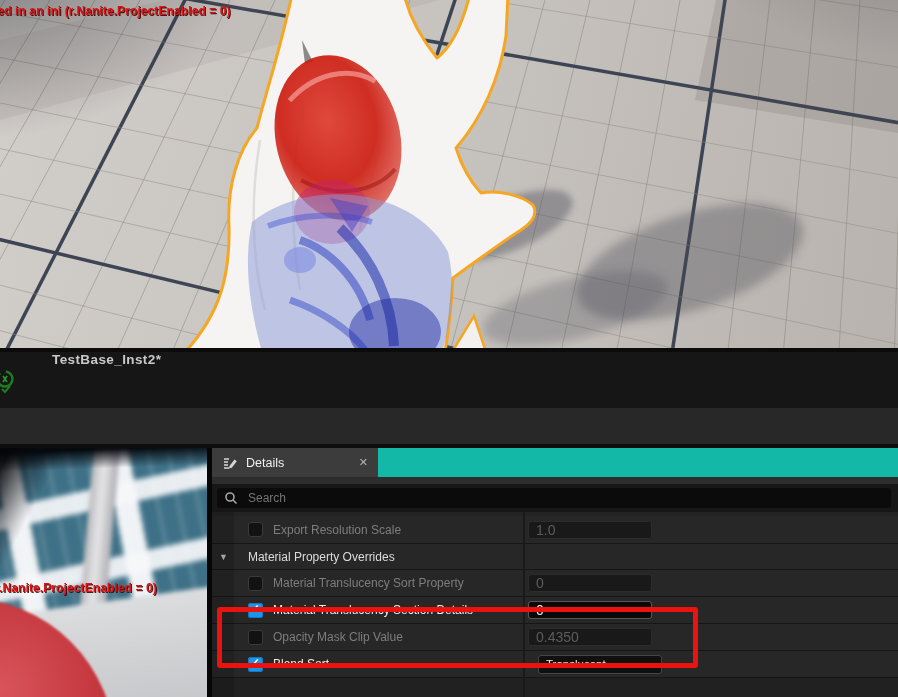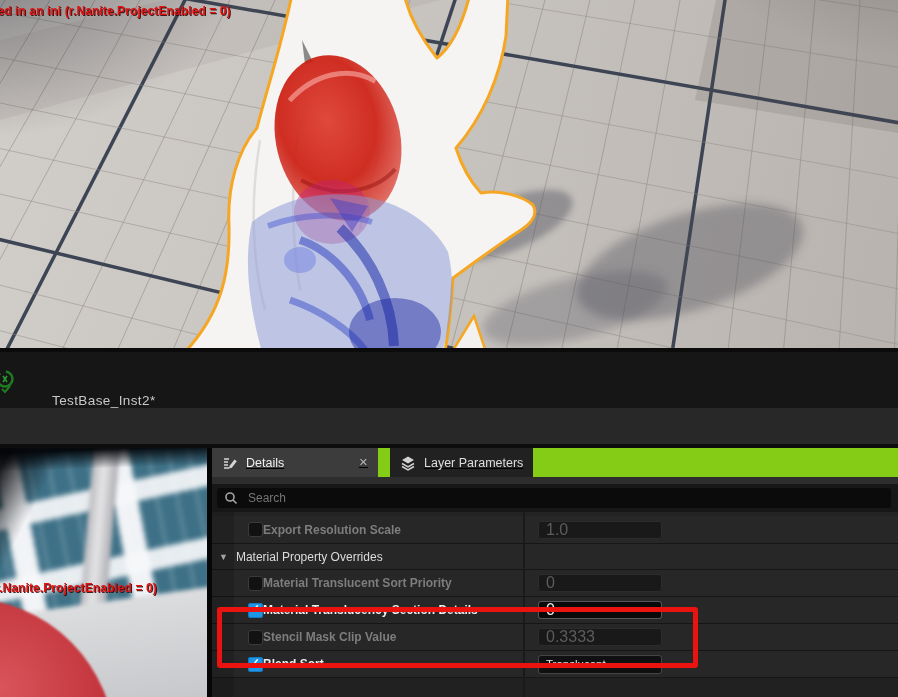--- a/index.html
+++ b/index.html
@@ -13,21 +13,21 @@
   #vignette{position:absolute;left:0;top:0;width:898px;height:352px;pointer-events:none;
     background:radial-gradient(430px 300px at -40px -70px, rgba(30,32,40,.58), rgba(30,32,40,0) 70%),
                radial-gradient(320px 210px at 101% -90px, rgba(55,54,56,.30), rgba(55,54,56,0) 70%);}
   .warn-text{position:absolute;font-size:12px;font-weight:bold;color:#e01212;
     text-shadow:1px 1px 0 rgba(40,0,0,.85);white-space:nowrap;letter-spacing:.1px;}
   #warn-top{left:-6px;top:4px;}
   #viewport-sep{position:absolute;left:0;top:348px;width:898px;height:4px;background:#0b0b0b;}
 
   
   #asset-bar{position:absolute;left:0;top:352px;width:898px;height:56px;background:#161616;
-    display:flex;align-items:flex-end;overflow:hidden;}
+    display:flex;align-items:flex-start;overflow:hidden;font-weight:bold;}
   #asset-icon{position:absolute;left:-6px;top:18px;width:24px;height:26px;}
   #asset-title{margin-left:52px;font-size:13.5px;color:#c9c9c9;letter-spacing:.4px;}
   #toolbar-strip{position:absolute;left:0;top:408px;width:898px;height:36px;background:#282828;}
   #bar-gap{position:absolute;left:0;top:444px;width:898px;height:4px;background:#0d0d0d;}
 
   
   #preview-pane{position:absolute;left:0;top:448px;width:207px;height:249px;overflow:hidden;background:#0b0f13;}
   #photo{position:absolute;left:-50px;top:-28px;width:340px;height:330px;background-color:#3e7187;
     background-image:
       repeating-linear-gradient(84deg, rgba(255,255,255,0) 0 18px, rgba(255,255,255,.28) 18px 20px),
@@ -41,21 +41,21 @@
   #preview-sphere{position:absolute;left:-185px;top:150px;width:300px;height:300px;border-radius:50%;
     background:radial-gradient(circle at 62% 30%, #d8555b 0%, #bd2b32 48%, #931319 92%);filter:blur(1px);}
   #preview-shade{position:absolute;inset:0;pointer-events:none;
     background:linear-gradient(178deg, rgba(3,5,9,.95) 0 5px, rgba(3,5,9,0) 24px),
                linear-gradient(118deg, rgba(3,5,9,.9) 0 10px, rgba(3,5,9,0) 58px);}
   #warn-bottom{left:-5px;top:133px;}
   #vsep{position:absolute;left:207px;top:448px;width:5px;height:249px;background:#060606;}
 
   
   #panel{position:absolute;left:212px;top:448px;width:686px;height:249px;background:#212121;overflow:hidden;}
-  #tabbar{position:absolute;left:0;top:0;width:100%;height:29px;background:#84cc16;display:flex;text-decoration:underline;}
+  #tabbar{position:absolute;left:0;top:0;width:100%;height:29px;background:#14b8a6;display:flex;}
   .tab{display:flex;align-items:center;height:29px;padding:0 10px;cursor:default;}
   .tab .ticon{width:16px;height:16px;margin-right:8px;flex:0 0 auto;}
   .tab .tlabel{font-size:12.5px;color:#dedede;}
   #tab-details{width:146px;background:#3c3c3c;}
   #tab-details .tlabel{color:#f0f0f0;}
   .tab-close{margin-left:auto;font-size:11px;color:#b5b5b5;padding-left:8px;}
   #tab-layer{margin-left:12px;background:#212121;}
   #substrip{position:absolute;left:0;top:29px;width:100%;height:7px;background:#2d2d2d;}
   #searchrow{position:absolute;left:0;top:36px;width:100%;height:28px;background:#171717;}
   #searchfield{position:absolute;left:5px;top:4px;right:7px;height:20px;background:#0b0b0b;
@@ -67,26 +67,26 @@
   #rows{position:absolute;left:0;top:64px;width:100%;}
   #rows-filler{height:4px;background:#232323;}
   #left-rail{position:absolute;left:0;top:64px;width:22px;height:185px;background:rgba(0,0,0,.13);}
   #col-divider{position:absolute;left:311px;top:64px;width:2px;height:185px;background:#1a1a1a;}
   .prow{position:relative;background:#272727;border-bottom:1px solid #161616;display:flex;align-items:center;}
   .prow.h28{height:27px;} .prow.h26{height:25px;} .prow.h27{height:26px;}
   .cb{width:15px;height:15px;margin-left:36px;border-radius:3px;flex:0 0 auto;
     background:#121212;box-shadow:inset 0 0 0 1px #3a3a3a;position:relative;}
   .cb.on{background:#1e96e8;box-shadow:inset 0 0 0 1px #1478c0;}
   .cb.on .chk{position:absolute;left:2px;top:-1px;color:#fff;font-size:12px;font-weight:bold;}
-  .plabel{font-size:12px;color:#7d7d7d;white-space:nowrap;font-weight:bold;}
+  .plabel{margin-left:10px;font-size:12px;color:#7d7d7d;white-space:nowrap;}
   .prow.en .plabel{color:#ededed;}
   .caret{margin-left:7px;color:#bdbdbd;font-size:11px;}
-  .clabel{margin-left:8px;font-size:12px;color:#dcdcdc;}
-  .pfield{position:absolute;left:326px;width:124px;height:18px;border-radius:3px;
-    background:#191919;box-shadow:inset 0 0 0 1px #2c2c2c;color:#5c5c5c;font-size:16px;
+  .clabel{margin-left:20px;font-size:12px;color:#dcdcdc;}
+  .pfield{position:absolute;left:316px;width:124px;height:18px;border-radius:3px;
+    background:#191919;box-shadow:inset 0 0 0 1px #2c2c2c;color:#5c5c5c;font-size:14px;
     line-height:18px;padding-left:8px;box-sizing:border-box;}
   .pfield.narrow{width:74px;}
   .pfield.on{background:#090909;box-shadow:inset 0 0 0 1px #575757;color:#f0f0f0;}
   .pdrop{position:absolute;left:326px;width:124px;height:19px;border-radius:3px;background:#101010;
     box-shadow:inset 0 0 0 1px #454545;color:#e8e8e8;font-size:11.5px;line-height:19px;
     padding:0 8px;box-sizing:border-box;display:flex;justify-content:space-between;align-items:center;}
   .pdrop .chev{color:#c8c8c8;font-size:11px;transform:scaleX(1.6);margin-top:-4px;}
 
   
   #annotation-rect{position:absolute;left:217px;top:607px;width:471px;height:51px;
@@ -254,28 +254,20 @@
   <div id="panel">
     <div id="tabbar">
       <div class="tab" id="tab-details">
         <svg class="ticon" viewBox="0 0 16 16">
           <path d="M2 4h5 M2 7h4 M2 10h4 M2 13h5" stroke="#d6d6d6" stroke-width="1.4"></path>
           <path d="M7.5 11 L12.5 4.5 L14.8 6.3 L9.8 12.8 L7 13.4 Z" fill="#d6d6d6"></path>
         </svg>
         <span class="tlabel">Details</span>
         <span class="tab-close">✕</span>
       </div>
-      <div class="tab" id="tab-layer">
-        <svg class="ticon" viewBox="0 0 16 16">
-          <path d="M8 1.5 L14 5 8 8.5 2 5 Z" fill="#d2d2d2"></path>
-          <path d="M2 8.5 L8 12 L14 8.5" stroke="#d2d2d2" stroke-width="1.5" fill="none"></path>
-          <path d="M2 11.5 L8 15 L14 11.5" stroke="#d2d2d2" stroke-width="1.5" fill="none"></path>
-        </svg>
-        <span class="tlabel">Layer Parameters</span>
-      </div>
     </div>
     <div id="substrip"></div>
 
     <div id="searchrow">
       <div id="searchfield">
         <svg width="14" height="14" viewBox="0 0 14 14">
           <circle cx="6" cy="6" r="4" fill="none" stroke="#a5a5a5" stroke-width="1.6"></circle>
           <path d="M9 9 L12.5 12.5" stroke="#a5a5a5" stroke-width="1.6"></path>
         </svg>
         <input id="search-input" type="text" placeholder="Search" style="">
@@ -292,36 +284,36 @@
       </div>
 
       <div class="prow h26 cat">
         <span class="caret" style="font-size:9px;">▼</span>
         <span class="clabel">Material Property Overrides</span>
       </div>
 
 
       <div class="prow h27 dis">
         <span class="cb off"></span>
-        <span class="plabel">Material Translucent Sort Priority</span>
+        <span class="plabel">Material Translucency Sort Property</span>
         <span class="pfield">0</span>
       </div>
 
       <div class="prow h27 en">
         <span class="cb on">
             <span class="chk">✓</span>
           </span>
         <span class="plabel">Material Translucency Section Details</span>
         <span class="pfield on">0</span>
       </div>
 
       <div class="prow h27 dis">
         <span class="cb off"></span>
-        <span class="plabel">Stencil Mask Clip Value</span>
-        <span class="pfield">0.3333</span>
+        <span class="plabel">Opacity Mask Clip Value</span>
+        <span class="pfield">0.4350</span>
       </div>
 
       <div class="prow h27 en">
         <span class="cb on">
             <span class="chk">✓</span>
           </span>
         <span class="plabel">Blend Sort</span>
         <span class="pdrop">
           <span>Translucent</span>
           <span class="chev">⌄</span>

